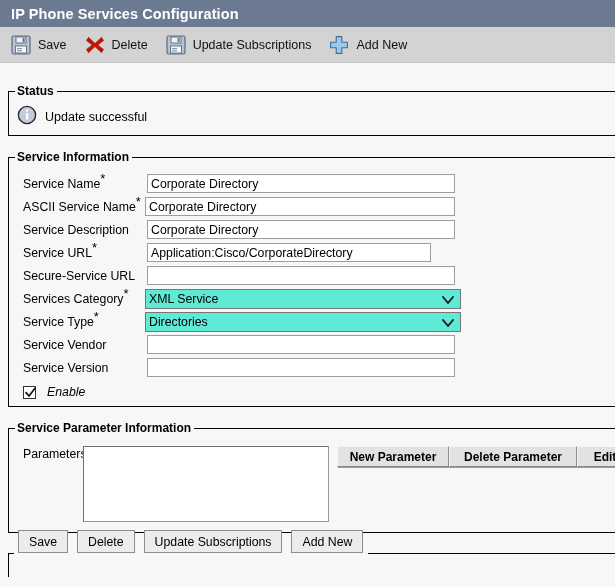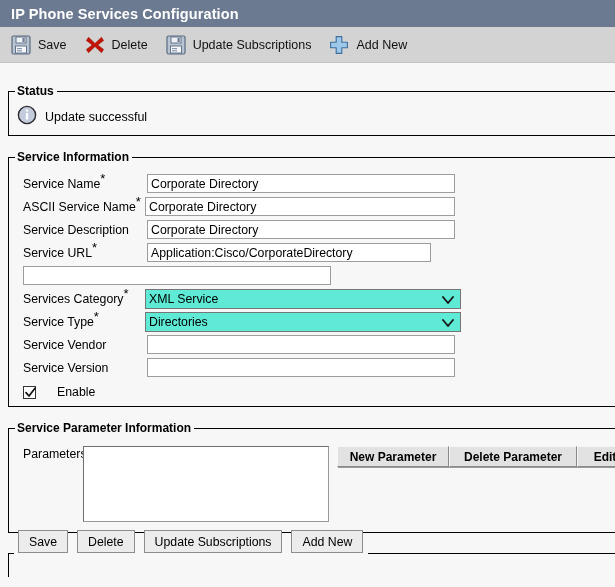--- a/index.html
+++ b/index.html
@@ -151,21 +151,21 @@
     margin-top: 2px;
   }
   .chk {
     width: 13px; height: 13px;
     border: 1px solid #333;
     background: #fff;
     position: relative;
     box-sizing: border-box;
   }
   .chk svg { position:absolute; left: 0px; top: -1px; }
-  .chklbl { margin-left: 21px; font-size: 12.3px; }
+  .chklbl { margin-left: 11px; font-size: 12.3px; font-style: italic; }
 
   
   .param-body {
     display: flex;
     align-items: flex-start;
     padding: 11px 0 0 6px;
   }
   .param-lbl {
     font-size: 12.3px;
     padding-top: 1px;
@@ -319,20 +319,21 @@
       <span class="lbl">Service Description</span>
       <input class="txt w308" style="margin-left: 8px;" type="text" value="Corporate Directory">
     </div>
 
     <div class="row">
       <span class="lbl"><span>Service URL</span><span class="req">*</span></span>
       <input class="txt" style="margin-left: 8px; width: 284px;" type="text" value="Application:Cisco/CorporateDirectory">
     </div>
 
     <div class="row">
+      <span class="lbl">Secure-Service URL</span>
       <input class="txt w308" style="margin-left: 8px;" type="text" value="">
     </div>
 
     <div class="row">
       <span class="lbl"><span>Services Category</span><span class="req">*</span></span>
       <span class="selwrap" style="margin-left:6px">
         <select class="sel">
           <option>XML Service</option>
         </select>
         <span class="chev">

